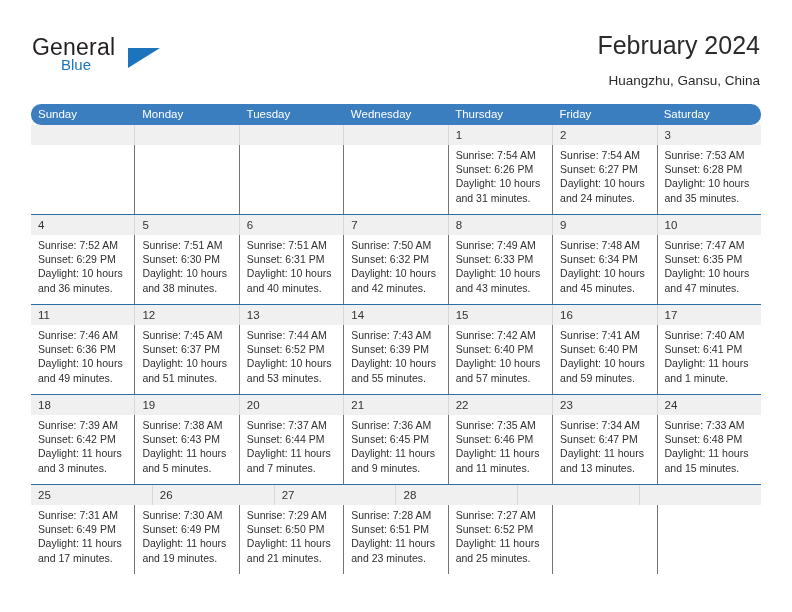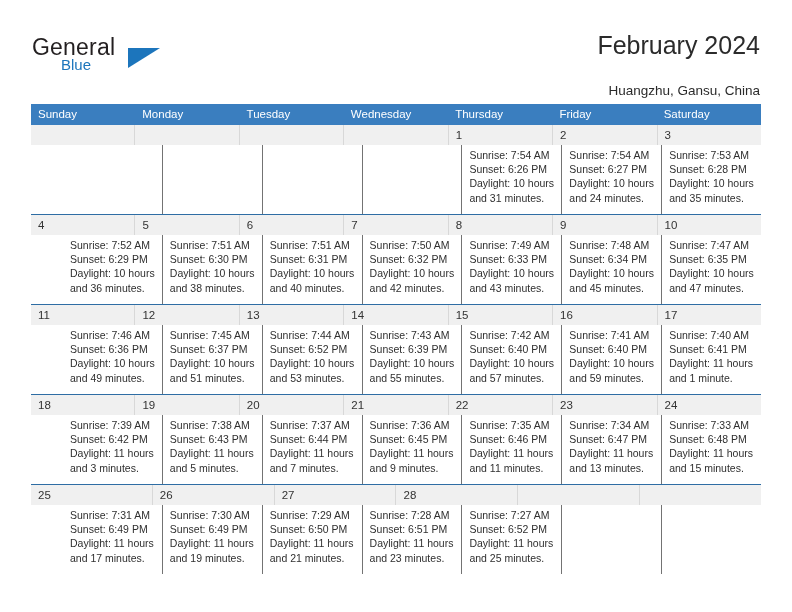--- a/index.html
+++ b/index.html
@@ -73,35 +73,36 @@
   .cal-title {
     font-size: 25px;
     color: #2b2b2b;
     line-height: 34px;
     white-space: nowrap;
   }
   .cal-subtitle {
     font-size: 13.5px;
     color: #2b2b2b;
     line-height: 22px;
-    margin-top: 18px;
+    margin-top: 8px;
     white-space: nowrap;
   }
 
   
   .calendar {
     position: absolute;
     left: 31px;
     top: 104px;
     width: 730px;
   }
   .dow-row {
     display: flex;
     background: #3a7ebf;
     height: 21px;
+    border-radius: 10px;
   }
   .dow-cell {
     flex: 1 1 0;
     color: #ffffff;
     font-size: 11.5px;
     line-height: 21px;
     padding-left: 7px;
     box-sizing: border-box;
     white-space: nowrap;
   }
@@ -135,21 +136,20 @@
     background: #ffffff;
   }
   .info-cell {
     flex: 1 1 0;
     padding: 3px 6px 0 7px;
     box-sizing: border-box;
     border-left: 1px solid #737373;
   }
   .info-cell:first-child {
     border-left: none;
-    margin-left: 32px;
   }
   .info-line {
     font-size: 10.5px;
     line-height: 14.2px;
     color: #2f2f2f;
     white-space: nowrap;
   }
   .empty-cell { }
 </style>
 </head>

